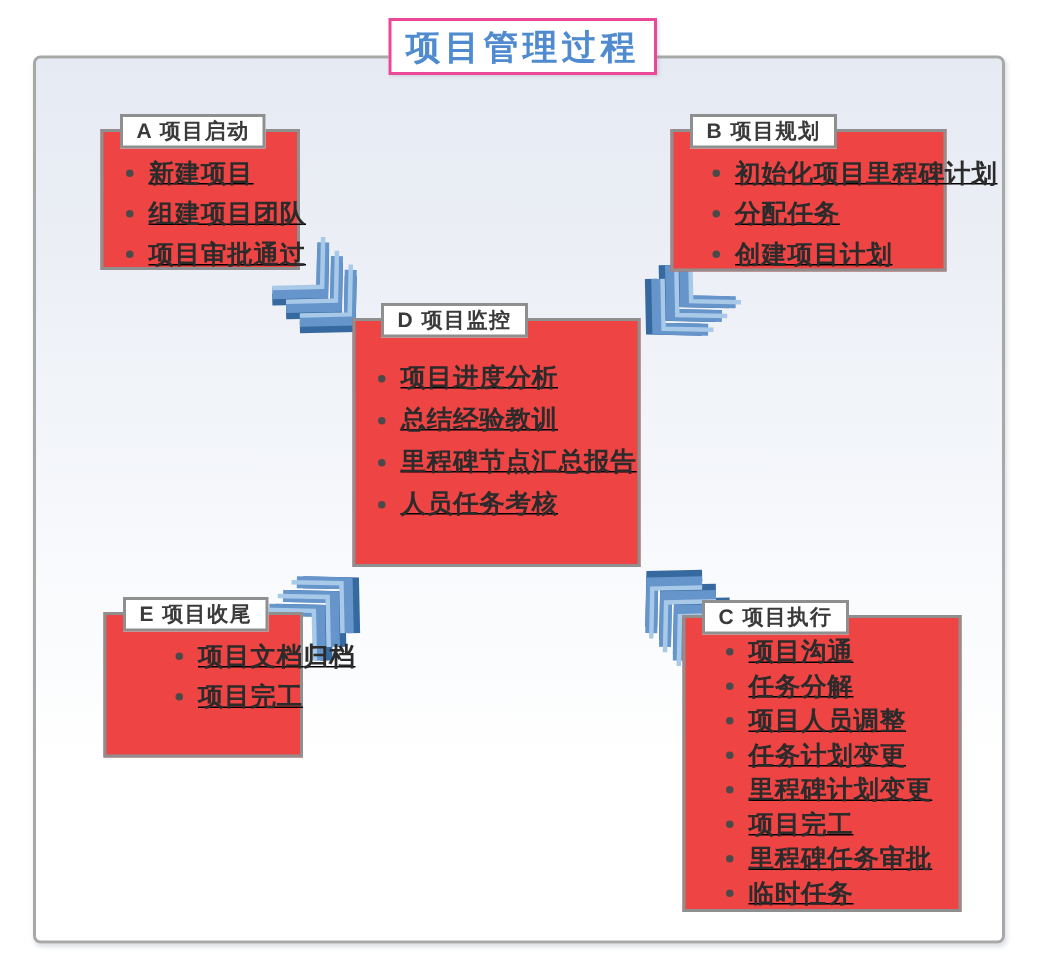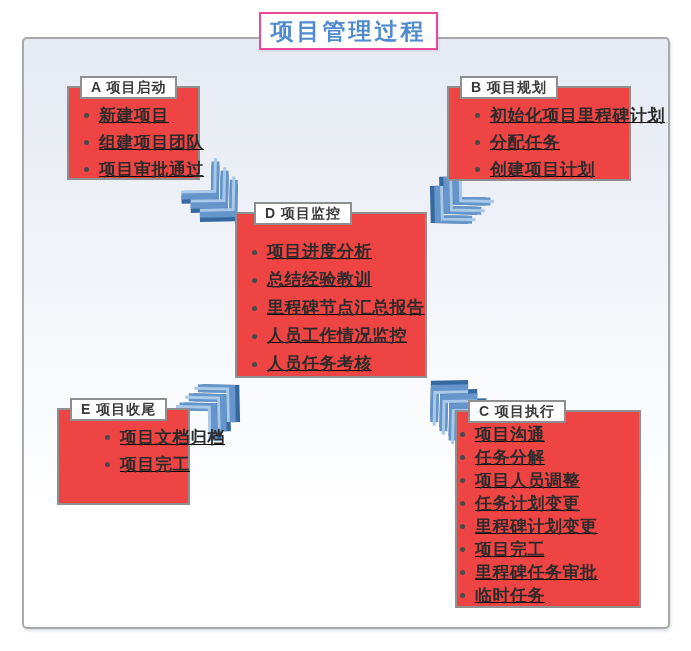--- a/index.html
+++ b/index.html
@@ -45,24 +45,24 @@
   ul.items li::before{
     content:"";position:absolute;left:3px;top:50%;margin-top:-2.5px;
     width:5px;height:5px;border-radius:50%;background:#4a4a4a;
   }
   .box-a{left:67px;top:86px;width:133px;height:94px;}
   .box-a ul{padding:14px 4px 4px 12px;line-height:27px;}
   .box-b{left:447px;top:86px;width:184px;height:95px;}
   .box-b ul{padding:14px 2px 4px 23px;line-height:27px;}
   .box-d{left:235px;top:212px;width:192px;height:166px;}
   .box-d ul{padding:24px 2px 4px 12px;line-height:28px;}
-  .box-e{left:57px;top:408px;width:133px;height:97px;}
+  .box-e{left:69px;top:408px;width:133px;height:97px;}
   .box-e ul{padding:14px 4px 4px 12px;line-height:27px;margin-left:31px;}
   .box-c{left:455px;top:410px;width:186px;height:198px;}
-  .box-c ul{padding:11px 2px 4px 0;line-height:23px;}
+  .box-c ul{padding:11px 2px 4px 24px;line-height:23px;}
   .arrow{position:absolute;width:70px;height:70px;z-index:2;}
   .arrow svg{display:block;width:70px;height:70px;}
   .arrow-a{left:184px;top:164px;transform:rotate(45deg);}
   .arrow-b{left:418px;top:170px;transform:rotate(135deg);}
   .arrow-e{left:182px;top:368px;transform:rotate(-45deg);}
   .arrow-c{left:414px;top:368px;transform:rotate(-135deg);}
   .chev-shadow{stroke:var(--arrow-shadow,#35699f);stroke-width:8;fill:none;stroke-linejoin:miter;stroke-linecap:butt;}
   .chev-main{stroke:var(--arrow-main,#6595cb);stroke-width:8;fill:none;stroke-linejoin:miter;stroke-linecap:butt;}
   .chev-hilite{stroke:var(--arrow-hilite,#a9c9e8);stroke-width:3;fill:none;stroke-linejoin:miter;stroke-linecap:butt;}
 </style>
@@ -90,21 +90,20 @@
       <li>创建项目计划</li>
     </ul>
 </div>
 
 <div class="pbox box-d">
   <div class="pbox-title">D 项目监控</div>
   <ul class="items">
       <li>项目进度分析</li>
       <li>总结经验教训</li>
       <li>里程碑节点汇总报告</li>
-      <li>人员工作情况监控</li>
       <li>人员任务考核</li>
     </ul>
 </div>
 
 <div class="pbox box-e">
   <div class="pbox-title">E 项目收尾</div>
   <ul class="items">
       <li>项目文档归档</li>
       <li>项目完工</li>
     </ul>

